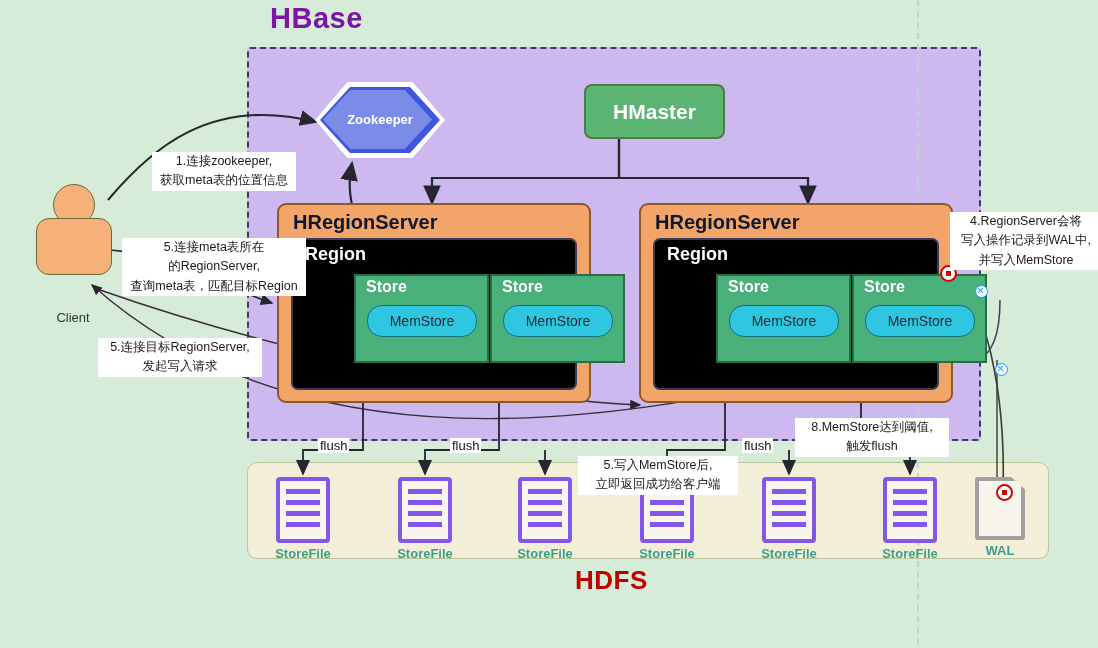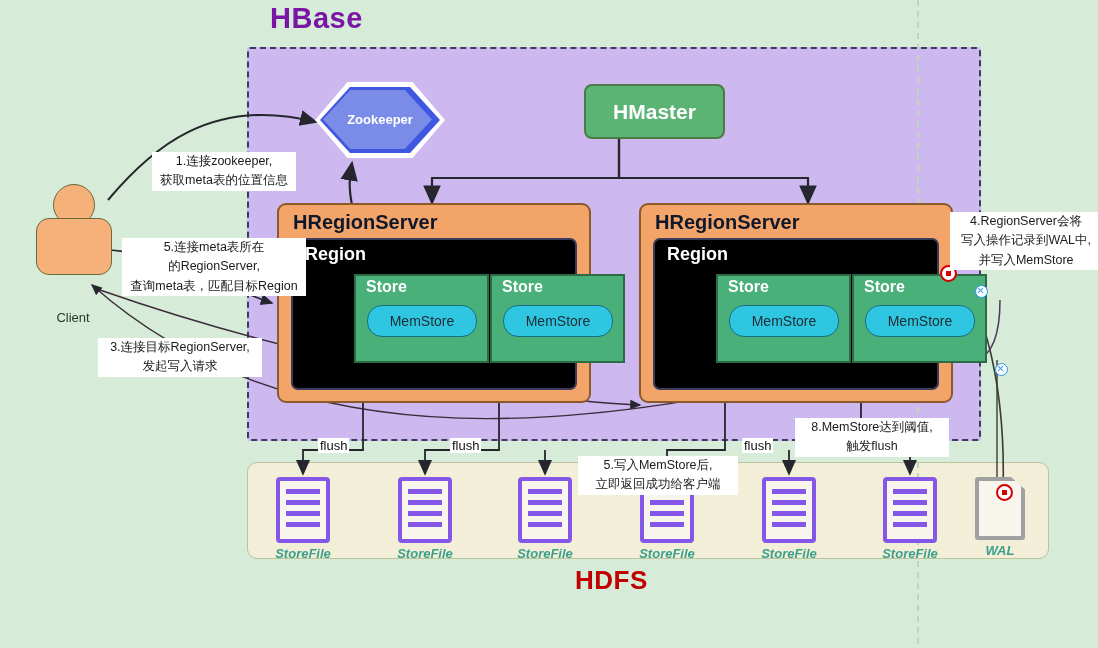--- a/index.html
+++ b/index.html
@@ -130,21 +130,21 @@
   }
   .sf-icon i{
     position:absolute;left:6px;right:6px;height:5px;background:#8457e8;display:block;
   }
   .sf-icon i:nth-child(1){top:8px;}
   .sf-icon i:nth-child(2){top:19px;}
   .sf-icon i:nth-child(3){top:30px;}
   .sf-icon i:nth-child(4){top:41px;}
   .sf-label{
     margin-top:3px;text-align:center;
-    font-size:13px;font-weight:bold;color:#3aa08c;font-style:italic;
+    font-size:13px;font-weight:bold;color:#3aa08c;
   }
   #wal{position:absolute;left:955px;top:477px;width:90px;}
   .wal-icon{
     position:relative;margin:0 auto;width:42px;height:55px;
     border:4px solid #a0a0a0;border-radius:3px;background:#f8f6ec;
     clip-path:polygon(0 0,72% 0,100% 20%,100% 100%,0 100%);
   }
 
   
   .note{
@@ -341,21 +341,21 @@
   <div class="marker-red" style="left:940px;top:265px;"></div>
   <div class="marker-red" style="left:996px;top:484px;"></div>
   <div class="marker-blue" style="left:975px;top:285px;"></div>
   <div class="marker-blue" style="left:995px;top:363px;"></div>
 
   <div class="note" style="left:152px;top:152px;width:140px;">1.连接zookeeper,
 获取meta表的位置信息</div>
   <div class="note" style="left:122px;top:238px;width:180px;">5.连接meta表所在
 的RegionServer,
 查询meta表，匹配目标Region</div>
-  <div class="note" style="left:98px;top:338px;width:160px;">3.连接目标RegionServer,
+  <div class="note" style="left:98px;top:338px;width:160px;">5.连接目标RegionServer,
 发起写入请求</div>
   <div class="note" style="left:950px;top:212px;width:148px;">4.RegionServer会将
 写入操作记录到WAL中,
 并写入MemStore</div>
   <div class="note" style="left:578px;top:456px;width:156px;">5.写入MemStore后,
 立即返回成功给客户端</div>
   <div class="note" style="left:795px;top:418px;width:150px;">8.MemStore达到阈值,
 触发flush</div>
 
   <div class="flushlbl" style="left:318px;top:438px;">flush</div>

